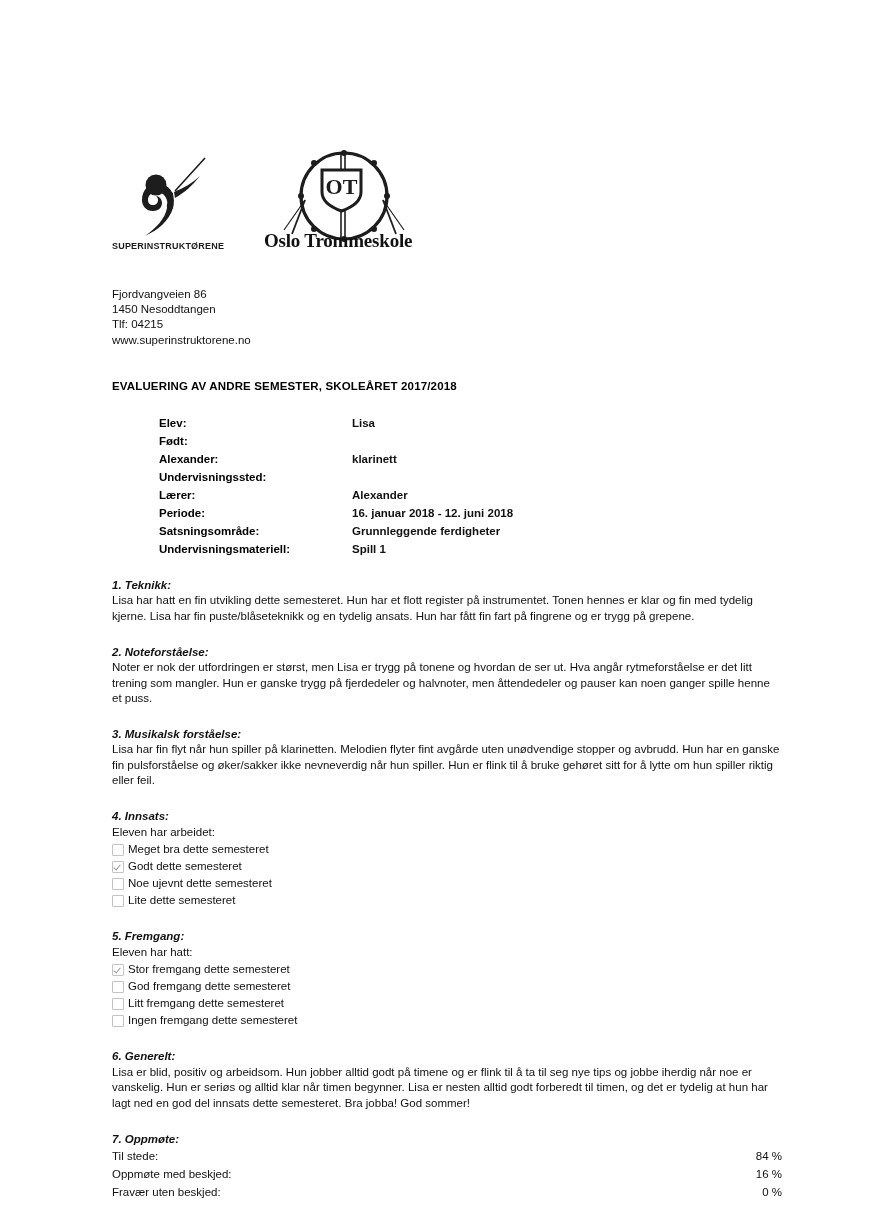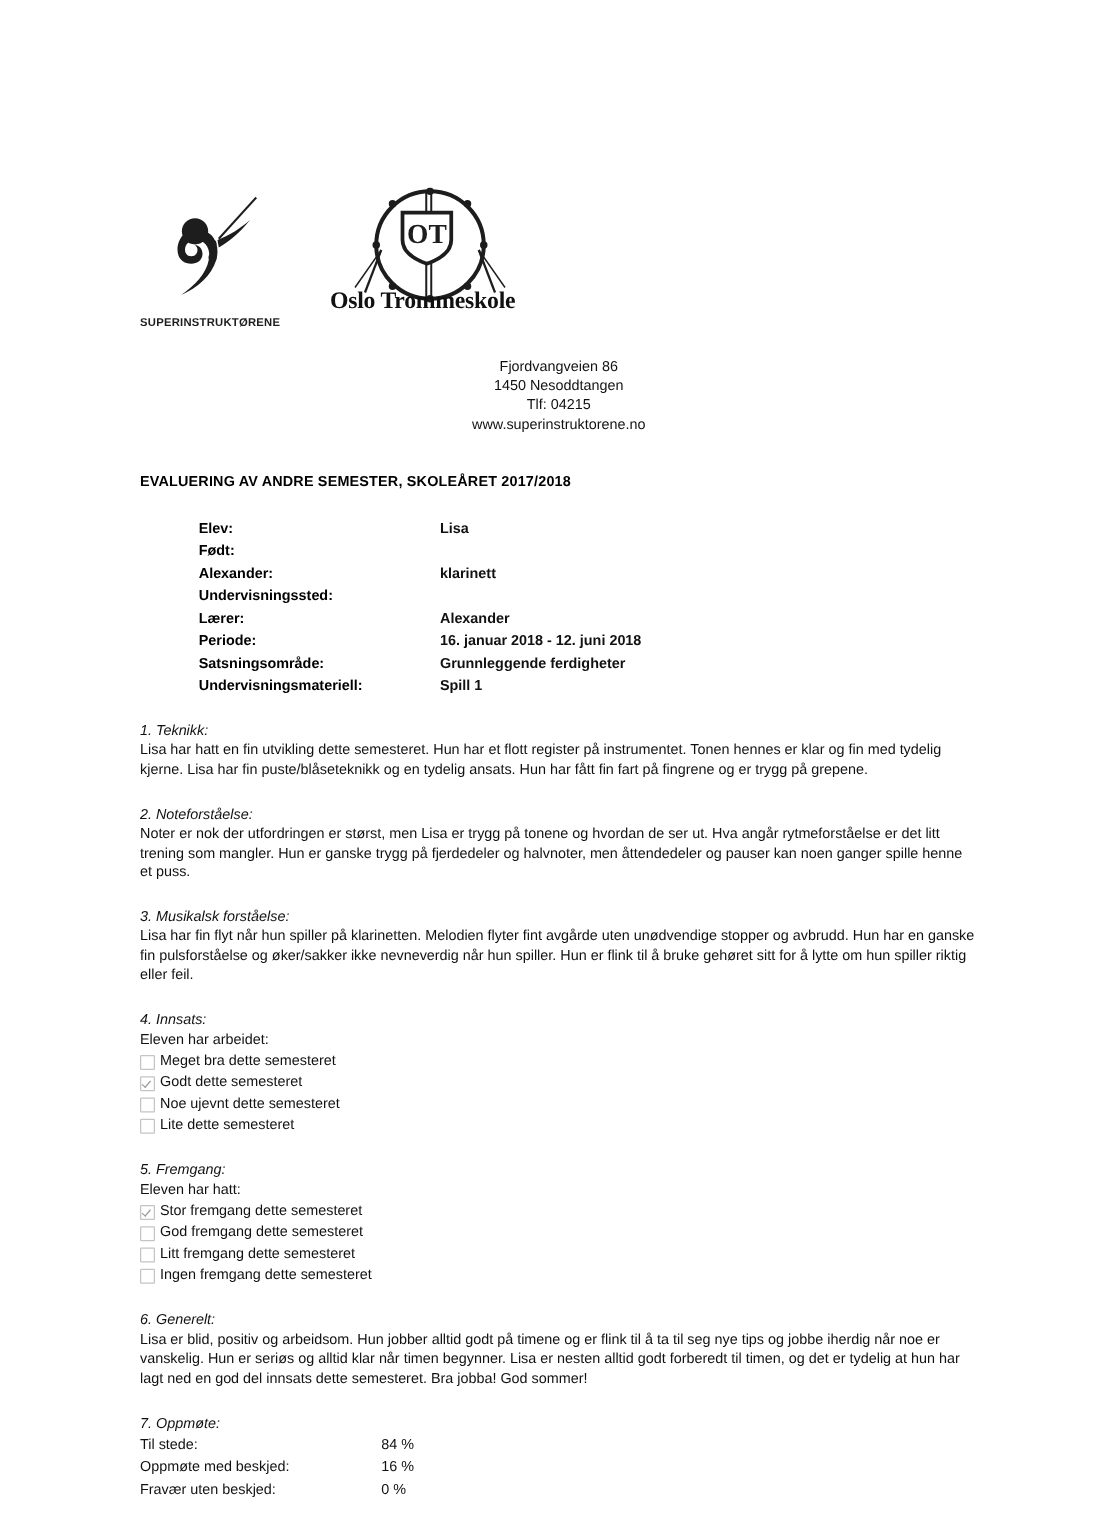--- a/index.html
+++ b/index.html
@@ -39,21 +39,21 @@
   }
   .logo-super {
     width: 140px;
     height: 118px;
     position: relative;
   }
   .logo-super svg { display: block; }
   .logo-super-word {
     position: absolute;
     left: 0;
-    bottom: 4px;
+    bottom: 16px;
     font-size: 13.5px;
     font-weight: bold;
     letter-spacing: .2px;
     color: #1d1d1d;
     font-variant: small-caps;
     text-transform: lowercase;
   }
   .logo-ot {
     width: 160px;
     height: 118px;
@@ -71,21 +71,20 @@
     color: #111;
     letter-spacing: -0.2px;
   }
 
   
   .address {
     margin-top: 19px;
     font-size: 11.5px;
     line-height: 15.2px;
     color: #111;
-    text-align: center;
   }
   .address div { white-space: pre; }
 
   
   .doc-title {
     margin-top: 32px;
     font-size: 11.5px;
     font-weight: bold;
     letter-spacing: .15px;
     color: #000;
@@ -114,20 +113,21 @@
 
   
   .section {
     margin-top: 20px;
   }
   .section-heading {
     font-size: 11.5px;
     font-style: italic;
     line-height: 15.5px;
     color: #111;
+    font-weight: bold;
   }
   .section-body {
     font-size: 11.5px;
     line-height: 15.6px;
     color: #111;
     text-align: left;
   }
   .section-sub {
     font-size: 11.5px;
     line-height: 15.6px;
@@ -166,20 +166,21 @@
     border-bottom: 1.4px solid #9a9a9a;
     transform: rotate(40deg);
   }
 
   
   .attend-row {
     display: flex;
     line-height: 18px;
     font-size: 11.5px;
     color: #111;
+    justify-content: space-between;
   }
   .attend-label { width: 193px; flex: 0 0 193px; }
   .attend-value { }
 </style>
 </head>
 <body>
 
 <div class="page">
   <div class="content">
 

